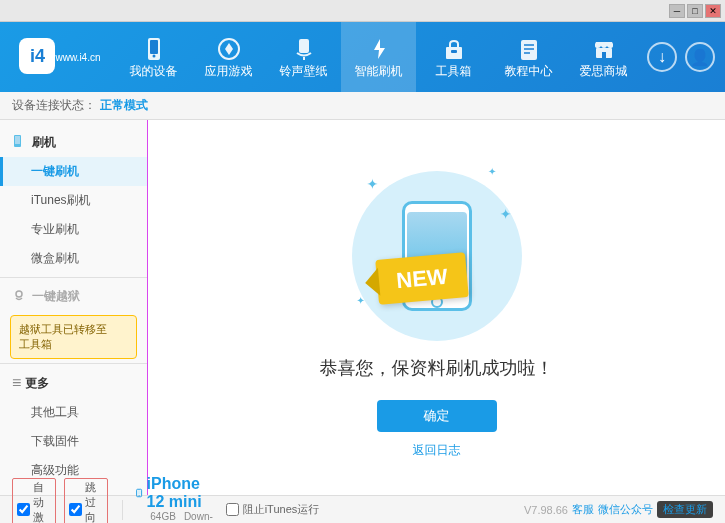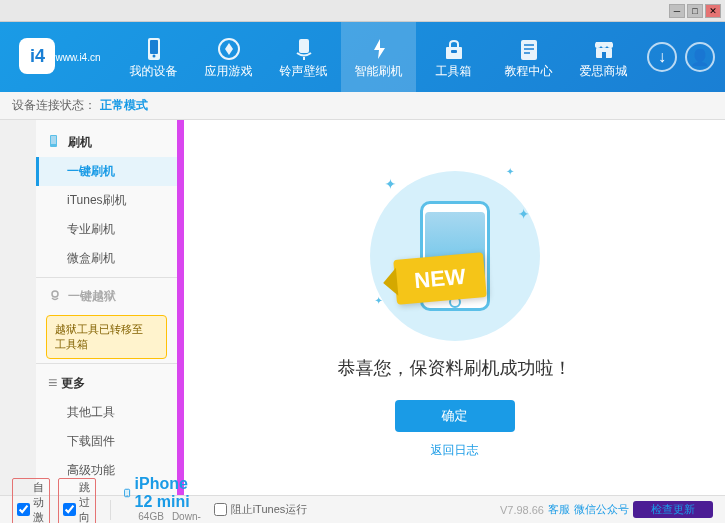--- a/index.html
+++ b/index.html
@@ -106,24 +106,23 @@
     
     .main {
       display: flex;
       height: calc(523px - 22px - 70px - 28px - 28px);
     }
 
     
     .sidebar {
       width: 148px;
       background: #f9f9f9;
-      border-right: 7px solid #d946ef;
+      border-right: 1px solid #d946ef;
       overflow-y: auto;
       padding-top: 8px;
-      margin-left: 36px;
     }
     .sidebar-section-header {
       display: flex;
       align-items: center;
       padding: 6px 12px;
       font-size: 12px;
       color: #333;
       font-weight: bold;
     }
     .sidebar-section-header .icon { margin-right: 6px; color: #1a9be6; }
@@ -524,15 +523,15 @@
     <input type="checkbox" style="margin: 0px;">
     <span>阻止iTunes运行</span>
   </div>
 
   <div style="flex:1;"></div>
 
   <div class="bottom-right">
     <span style="color:#aaa;">V7.98.66</span>
     <span style="color:#1a9be6;">客服</span>
     <span style="color:#1a9be6;">微信公众号</span>
-    <span style="color:#1a9be6; background:#4c1d95; padding:1px 18px; border-radius:3px;">检查更新</span>
+    <span style="color:#1a9be6; background:#404040; padding:1px 6px; border-radius:3px;">检查更新</span>
   </div>
 </div>
 
 </body></html>

